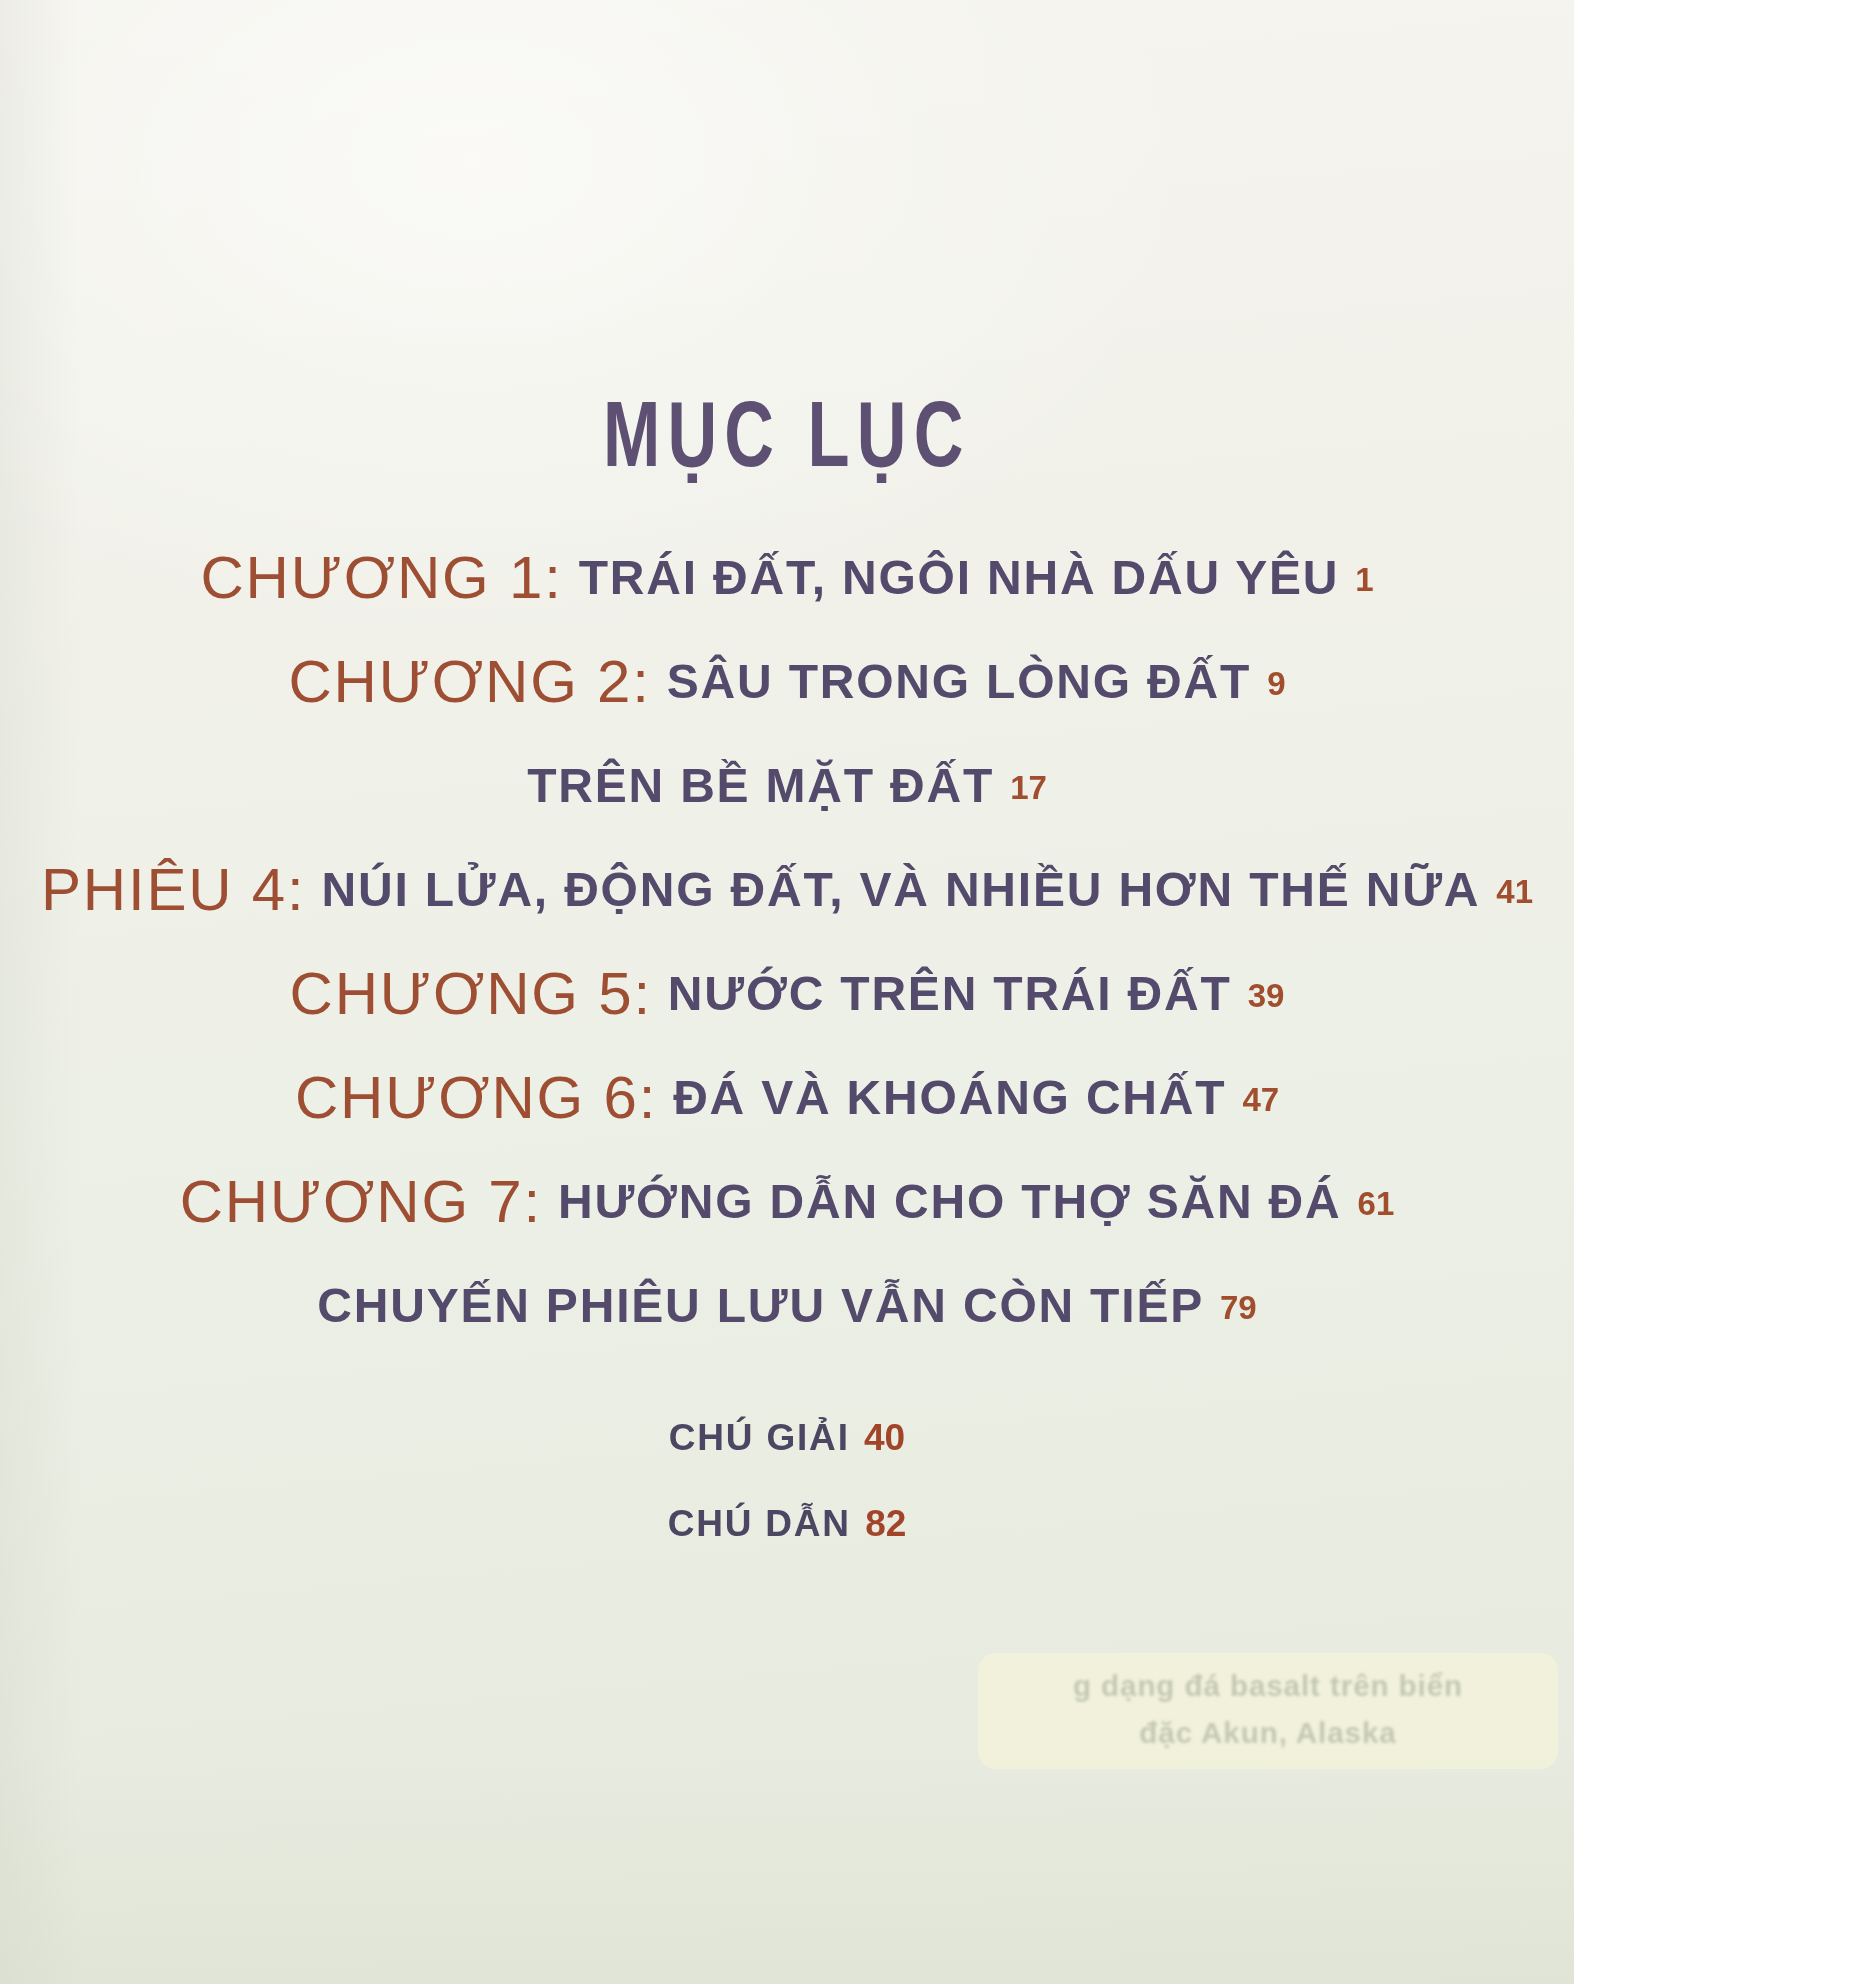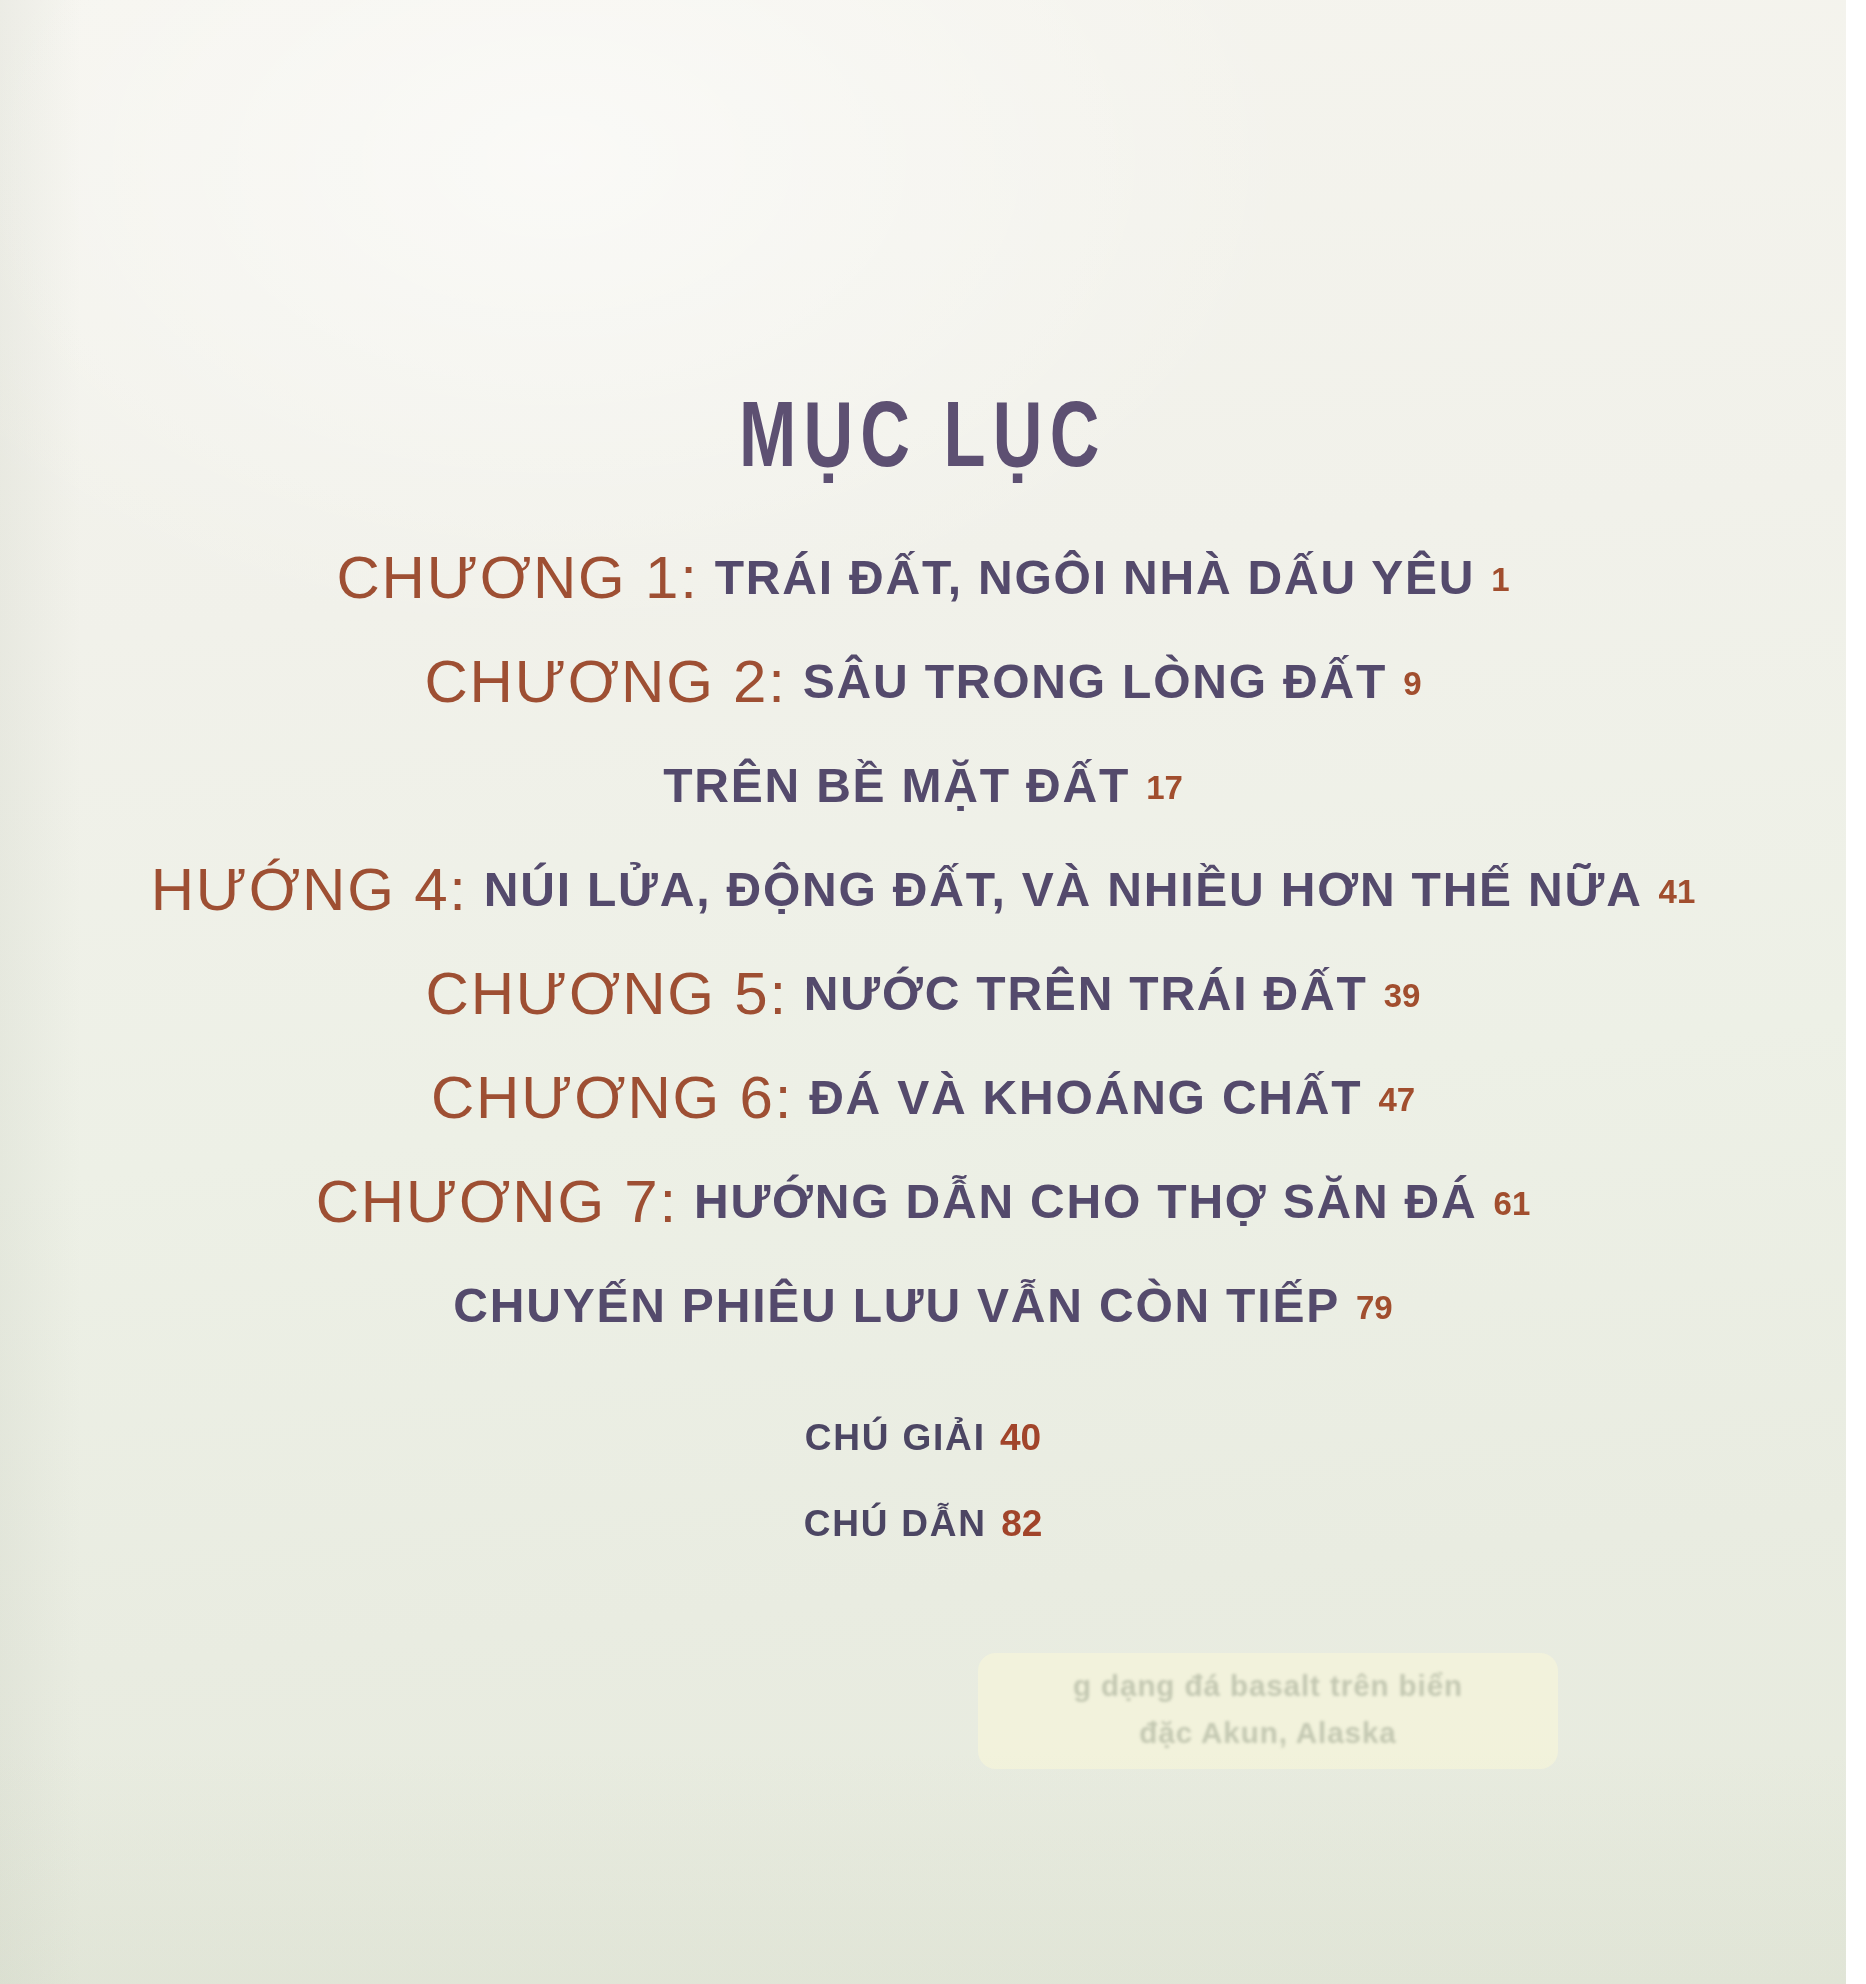--- a/index.html
+++ b/index.html
@@ -7,21 +7,21 @@
     padding: 0;
   }
   body {
     width: 1866px;
     height: 1985px;
     overflow: hidden;
     font-family: "Liberation Sans", sans-serif;
   }
   .page {
     position: relative;
-    width: 1846px;
+    width: 1574px;
     height: 1985px;
     background:
       radial-gradient(1254px 806px at 30% 8%, rgba(255,255,255,0.55), rgba(255,255,255,0) 60%),
       linear-gradient(175deg, #f5f4ee 0%, #f1f1ea 30%, #edf0e6 55%, #e9ece1 78%, #e6eadd 100%);
   }
   
   .page::before {
     content: "";
     position: absolute;
     left: 0; top: 0; bottom: 0;
@@ -160,21 +160,21 @@
       <span class="entry-text">SÂU TRONG LÒNG ĐẤT</span>
       <span class="pagenum">9</span>
     </div>
 
     <div class="toc-row">
       <span class="entry-text">TRÊN BỀ MẶT ĐẤT</span>
       <span class="pagenum">17</span>
     </div>
 
     <div class="toc-row">
-      <span class="prefix">HƯỚNG 4:</span>
+      <span class="prefix">PHIÊU 4:</span>
       <span class="entry-text">NÚI LỬA, ĐỘNG ĐẤT, VÀ NHIỀU HƠN THẾ NỮA</span>
       <span class="pagenum">41</span>
     </div>
 
     <div class="toc-row">
       <span class="prefix">CHƯƠNG 5:</span>
       <span class="entry-text">NƯỚC TRÊN TRÁI ĐẤT</span>
       <span class="pagenum">39</span>
     </div>
 

